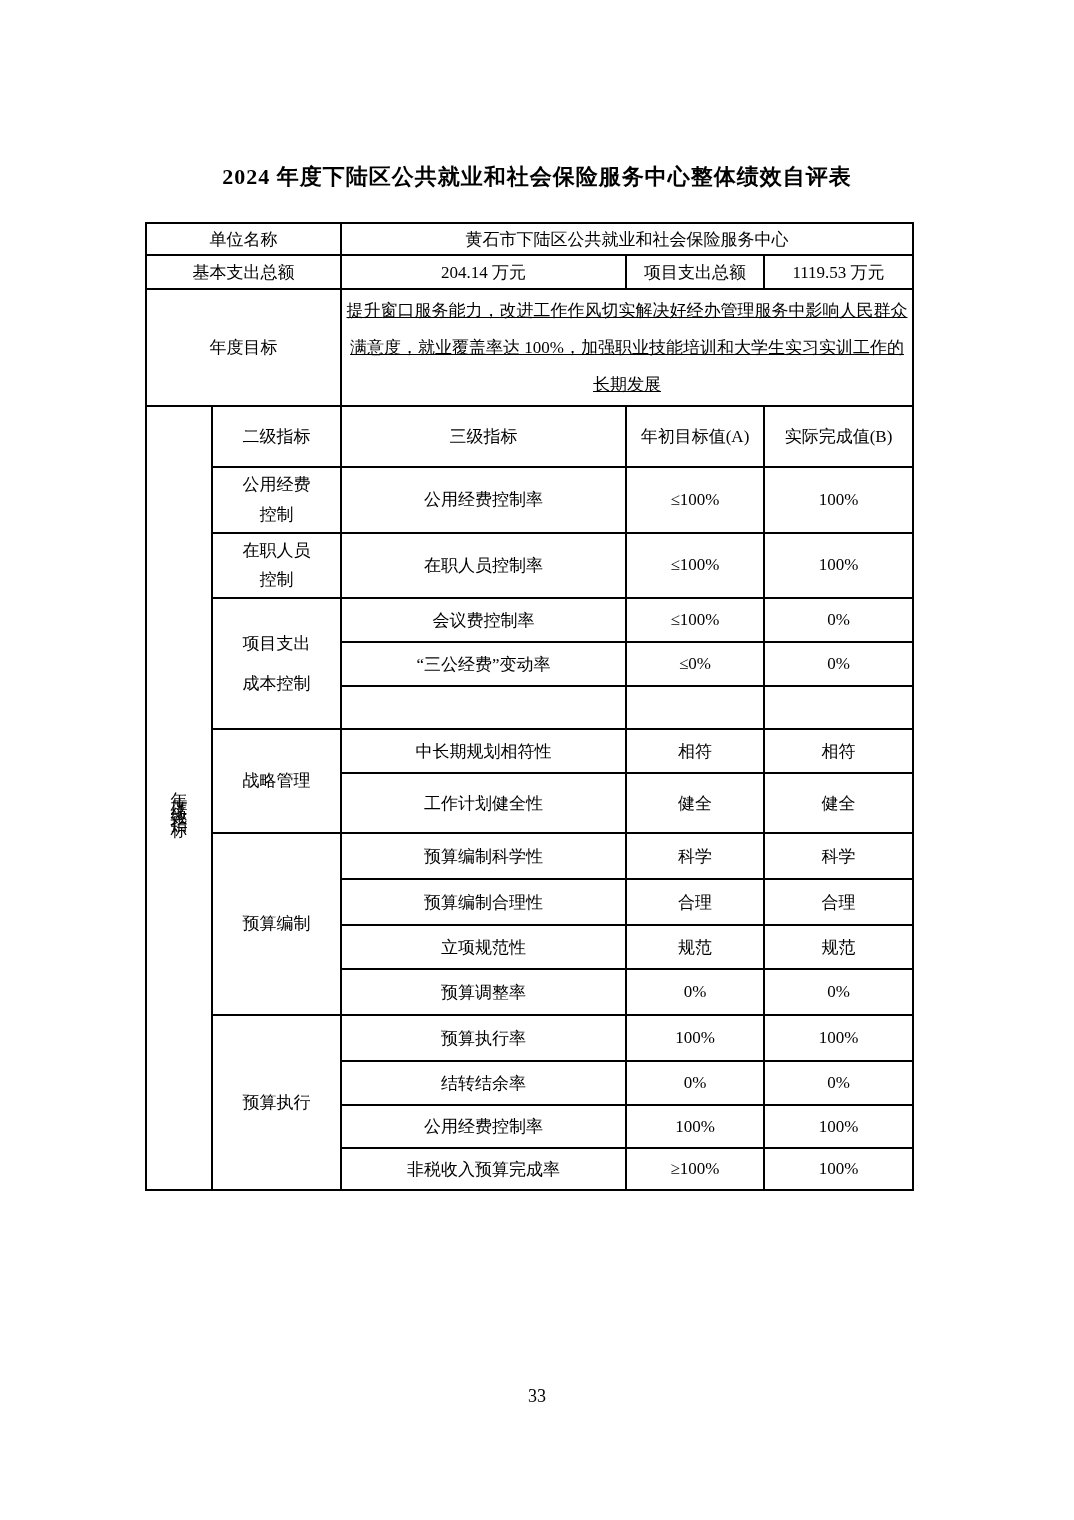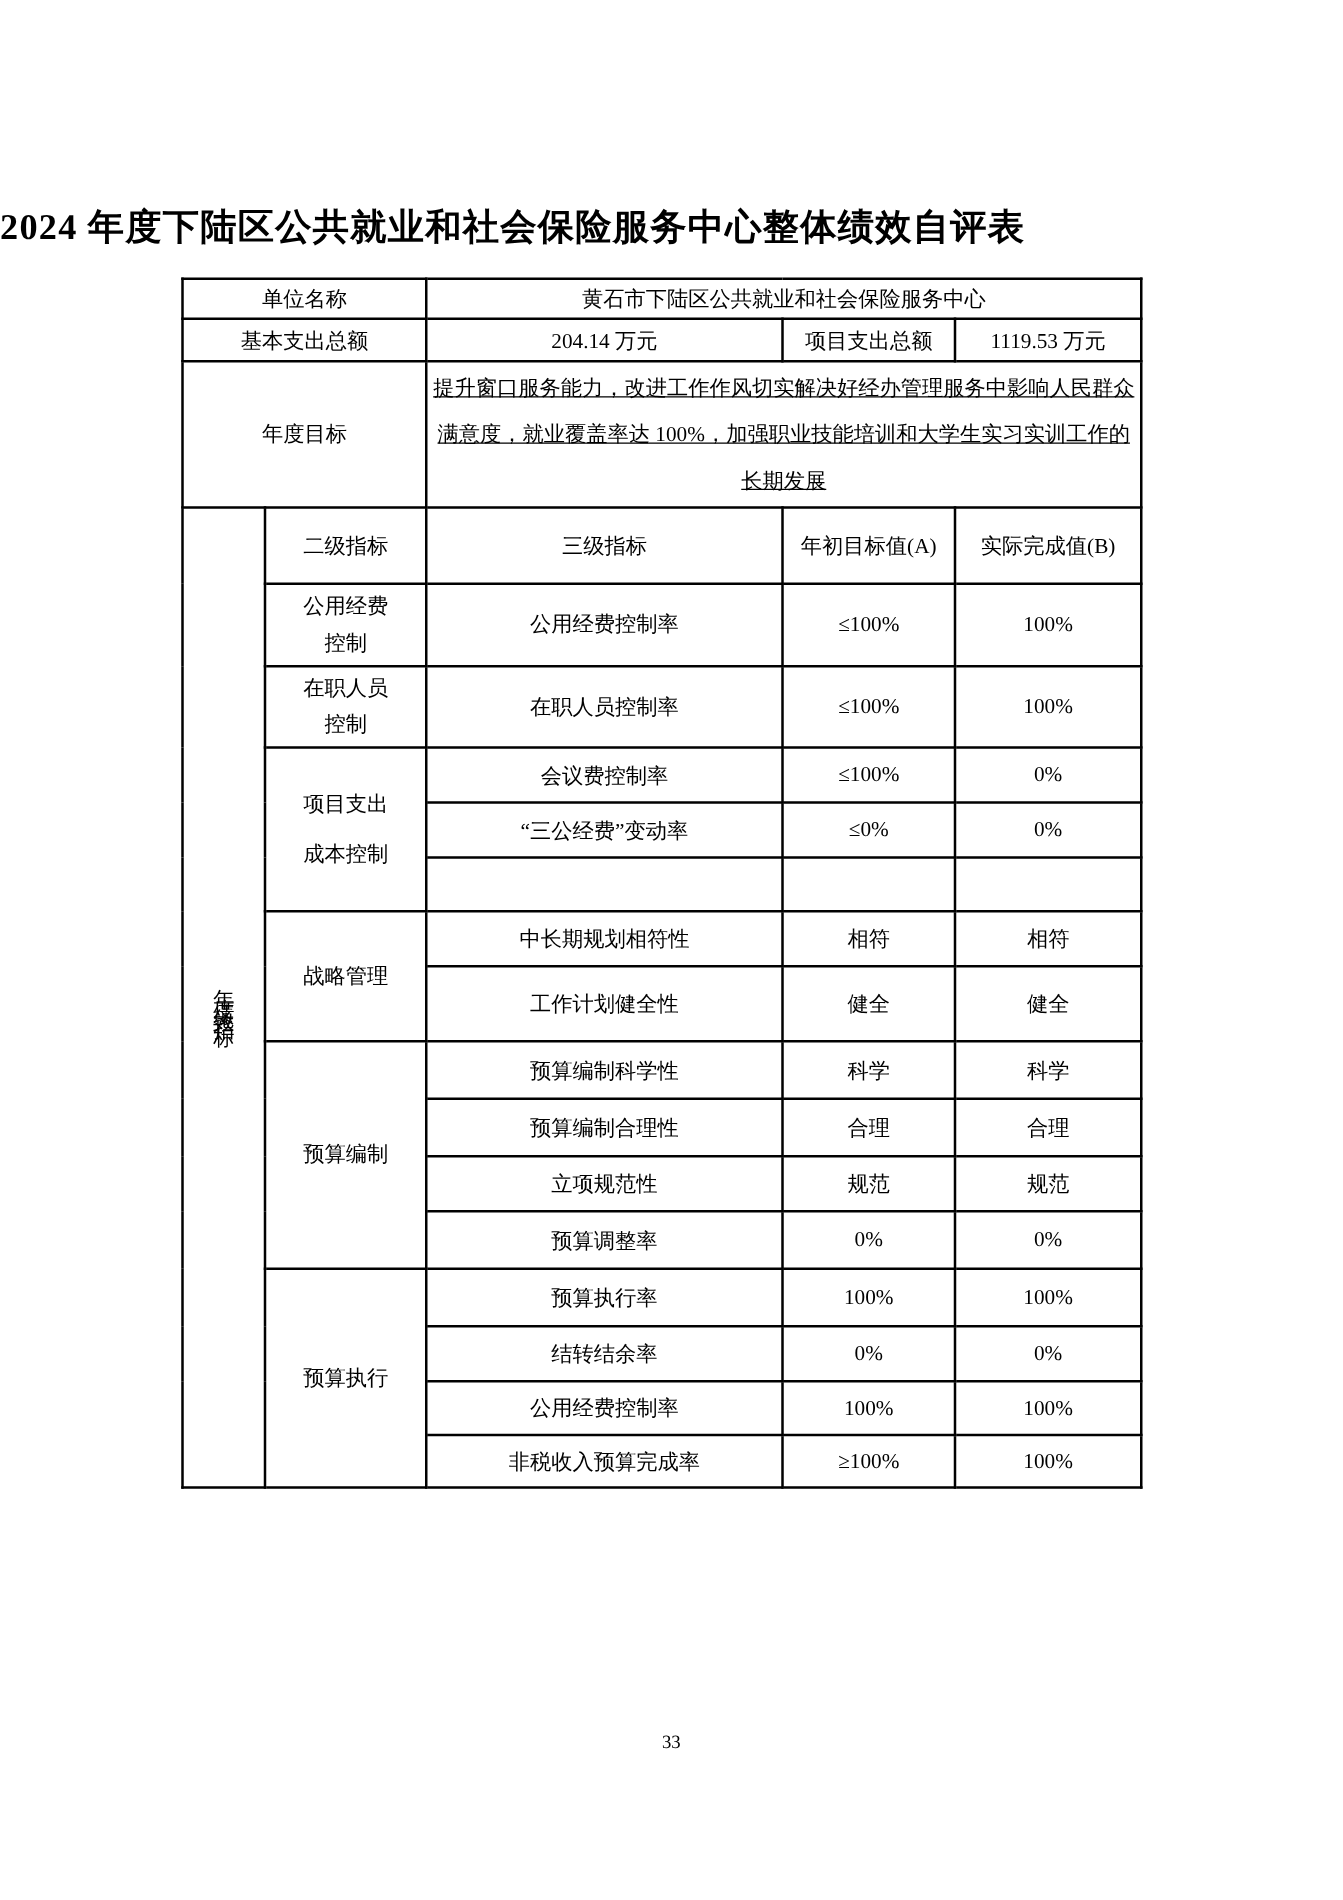--- a/index.html
+++ b/index.html
@@ -13,21 +13,22 @@
     height: 1520px;
     background: #ffffff;
     font-family: "Liberation Serif", "DejaVu Serif", serif;
     color: #000;
   }
   .doc-title {
     position: absolute;
     top: 162px;
     left: 0;
     width: 100%;
-    font-size: 29px;
+    text-align: center;
+    font-size: 22px;
     font-weight: bold;
     letter-spacing: 1px;
     margin: 0;
   }
   table.doc-table {
     position: absolute;
     left: 145px;
     top: 222px;
     width: 767px;
     border-collapse: collapse;
@@ -67,21 +68,21 @@
     letter-spacing: 6px;
     font-size: 17px;
     line-height: 1;
   }
   .page-number {
     position: absolute;
     top: 1386px;
     left: 0;
     width: 100%;
     text-align: center;
-    font-size: 15px;
+    font-size: 18px;
   }
 </style>
 </head>
 <body>
 
 <div class="page">
 
   <h1 class="doc-title">2024 年度下陆区公共就业和社会保险服务中心整体绩效自评表</h1>
 
   <table class="doc-table">

